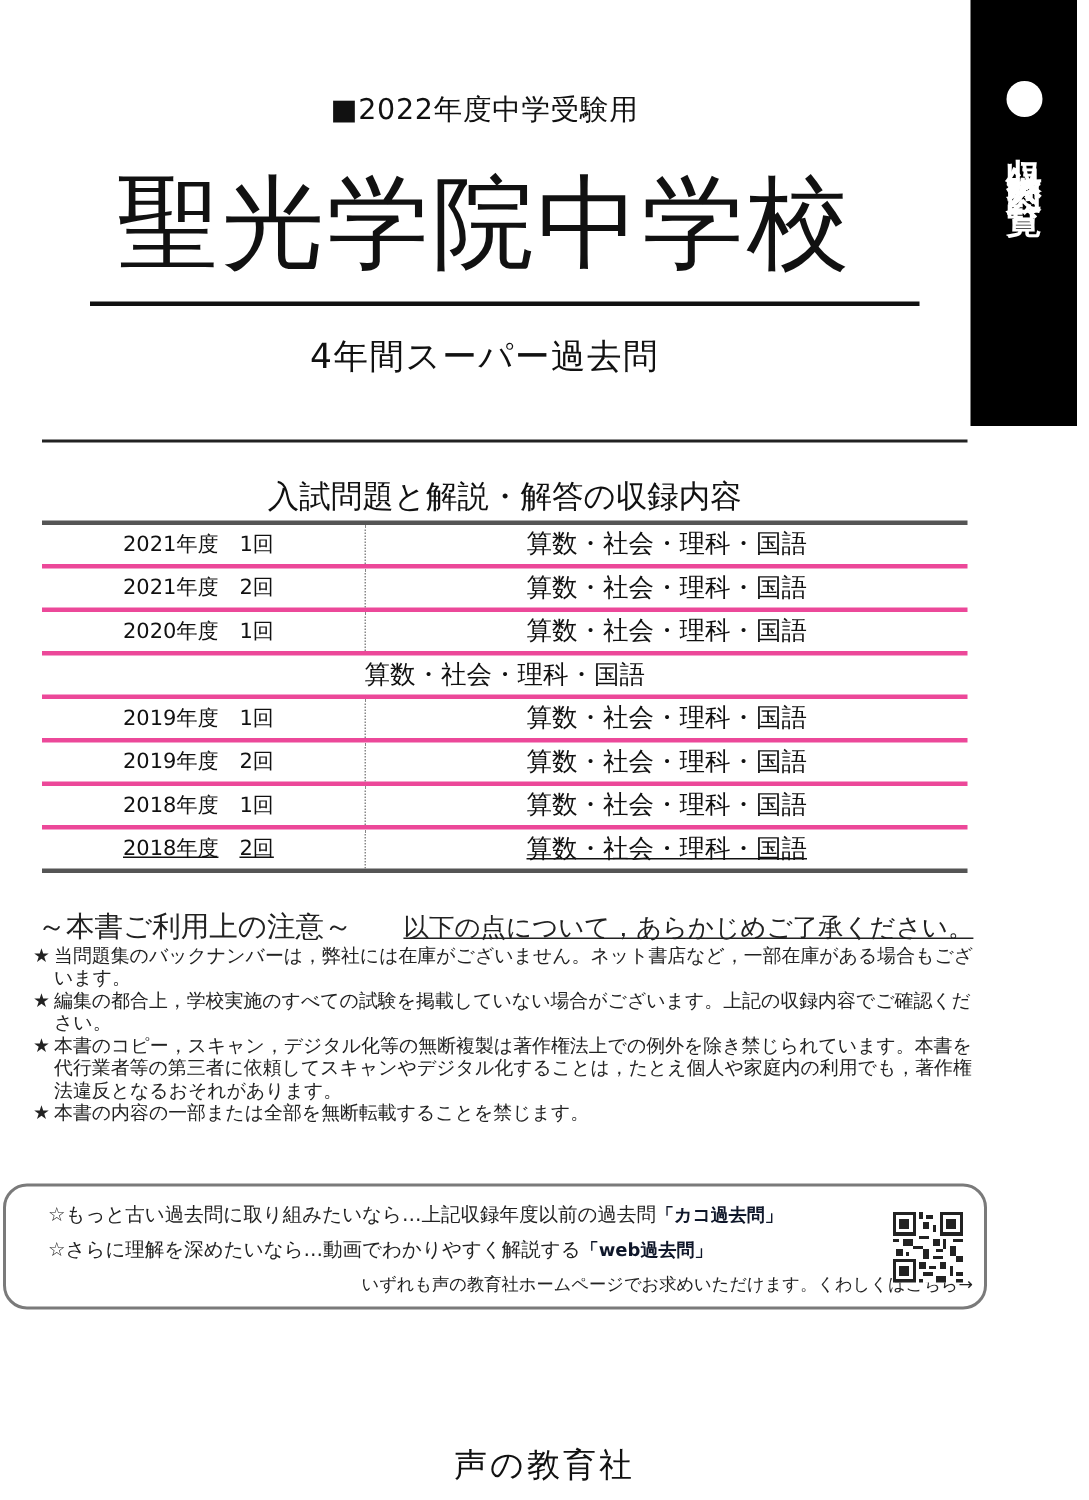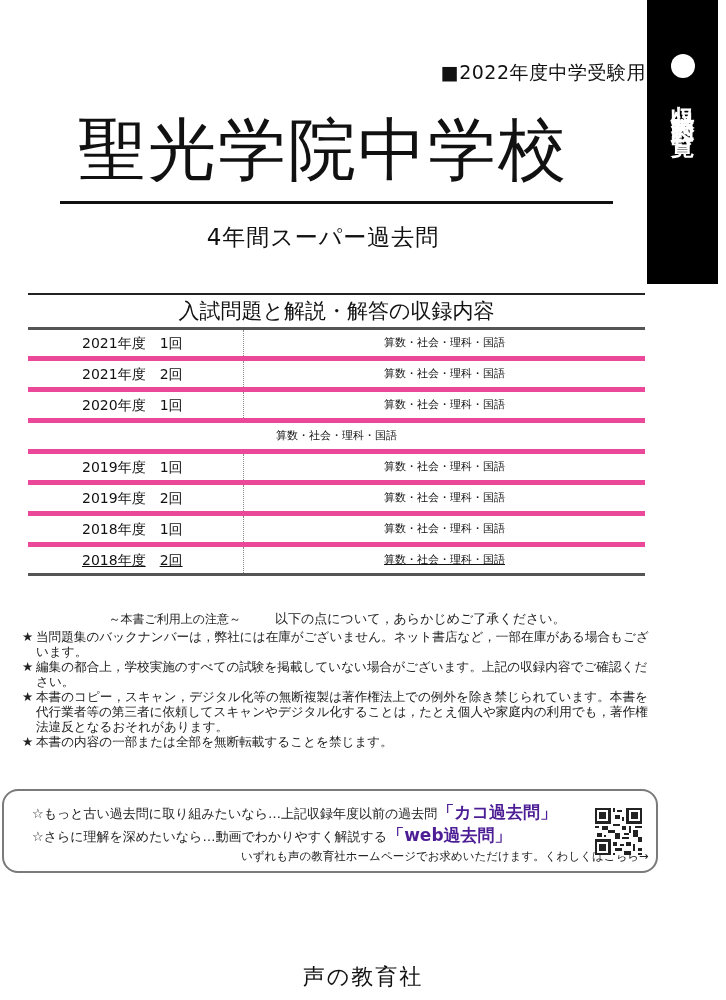--- a/index.html
+++ b/index.html
@@ -3,62 +3,62 @@
 <meta charset="utf-8">
 <style>
   html, body { margin: 0; padding: 0; background: #ffffff; }
   body {
     width: 726px; height: 1000px; position: relative; overflow: hidden;
     font-family: "DejaVu Sans", "Liberation Sans", sans-serif; color: #111;
   }
   .abs { position: absolute; }
 
   
-  .edition { left: 0; width: 646px; top: 60px; text-align: right; font-size: 19px; letter-spacing: 0.5px; }
+  .edition { left: 0; width: 646px; top: 60px; text-align: center; font-size: 19px; letter-spacing: 0.5px; }
   .school { left: 0; width: 646px; top: 108px; text-align: center; font-size: 68px; line-height: 84px; letter-spacing: 2px; }
   .title-rule { left: 60px; width: 553px; top: 201px; height: 3px; background: #111; }
   .subtitle { left: 0; width: 646px; top: 222px; text-align: center; font-size: 23px; letter-spacing: 1px; }
 
   
   .sidetab {
     left: 647px; top: 0; width: 71px; height: 284px; background: #000; color: #fff;
     display: flex; flex-direction: column; align-items: center; padding-top: 54px; box-sizing: border-box;
   }
   .sidetab .dot { width: 24px; height: 24px; border-radius: 50%; background: #fff; margin-bottom: 8px; }
   .sidetab .vtext { writing-mode: vertical-rl; font-size: 24px; letter-spacing: 6px; font-weight: bold; }
 
   
   .contents { left: 28px; width: 617px; top: 293px; }
   .contents .top-rule { height: 2px; background: #222; }
-  .contents .caption { text-align: center; font-size: 21px; height: 32px; line-height: 32px; }
+  .contents .caption { text-align: center; font-size: 21px; height: 32px; line-height: 32px; margin-top: 20px; }
   .contents .head-rule { height: 3px; background: #555; }
-  .row { display: flex; height: 26px; line-height: 26px; border-bottom: 5px solid #ec4899; font-size: 14px; }
+  .row { display: flex; height: 26px; line-height: 26px; border-bottom: 3px solid #ec4899; font-size: 14px; }
   .row:last-child { border-bottom: 3px solid #555; text-decoration: underline; }
   .row .year { width: 216px; box-sizing: border-box; padding-left: 54px; border-right: 1px dotted #888; }
   .row .year .round { margin-left: 14px; }
-  .row .subjects { flex: 1; text-align: center; font-size: 11px; }
+  .row .subjects { flex: 1; text-align: center; font-size: 17px; }
 
   
   .notes { left: 22px; width: 630px; top: 611px; font-size: 12.6px; line-height: 15px; color: #222; }
   .notes .notes-head { text-align: center; margin-bottom: 2px; }
-  .notes .notes-head .heading { font-size: 12px; margin-right: 30px; }
-  .notes .notes-head .lead { font-size: 13px; }
+  .notes .notes-head .heading { font-size: 19px; margin-right: 30px; }
+  .notes .notes-head .lead { font-size: 17px; text-decoration: underline; }
   .note { position: relative; padding-left: 14px; }
   .note .star { position: absolute; left: 0; top: 0; }
 
   
   .promo {
     left: 2px; top: 789px; width: 656px; height: 84px; box-sizing: border-box;
     border: 2px solid #7a7a7a; border-radius: 16px;
   }
   .promo .line { position: absolute; font-size: 13px; color: #222; white-space: nowrap; }
   .promo .line1 { left: 28px; top: 10px; }
   .promo .line2 { left: 28px; top: 33px; }
   .promo .line3 { left: 237px; top: 58px; font-size: 11.5px; }
-  .promo .highlight { font-size: 17px; color: #4c1d95; font-weight: bold; }
+  .promo .highlight { font-size: 12px; color: #0f172a; font-weight: bold; }
   .qr { left: 591px; top: 17px; width: 47px; height: 47px; }
 
   .publisher { left: 0; width: 726px; top: 962px; text-align: center; font-size: 22px; letter-spacing: 2px; }
 </style>
 </head>
 <body>
 
 <div class="abs edition">■2022年度中学受験用</div>
 <div class="abs school">聖光学院中学校</div>
 <div class="abs title-rule"></div>

